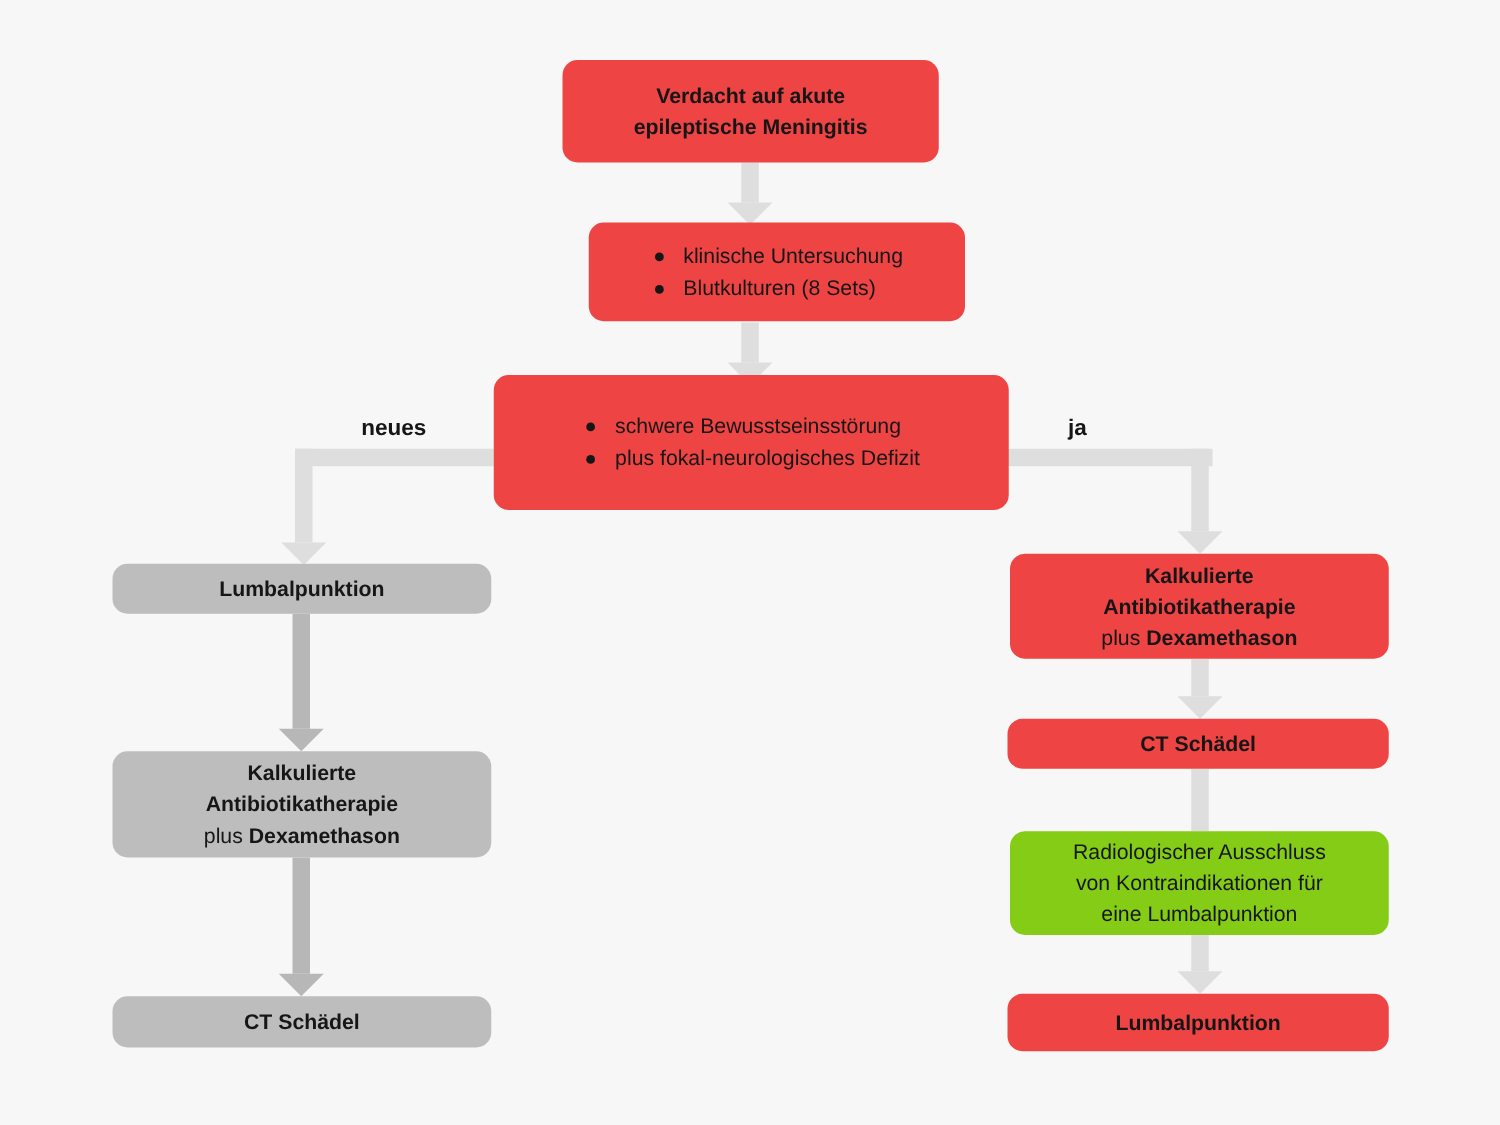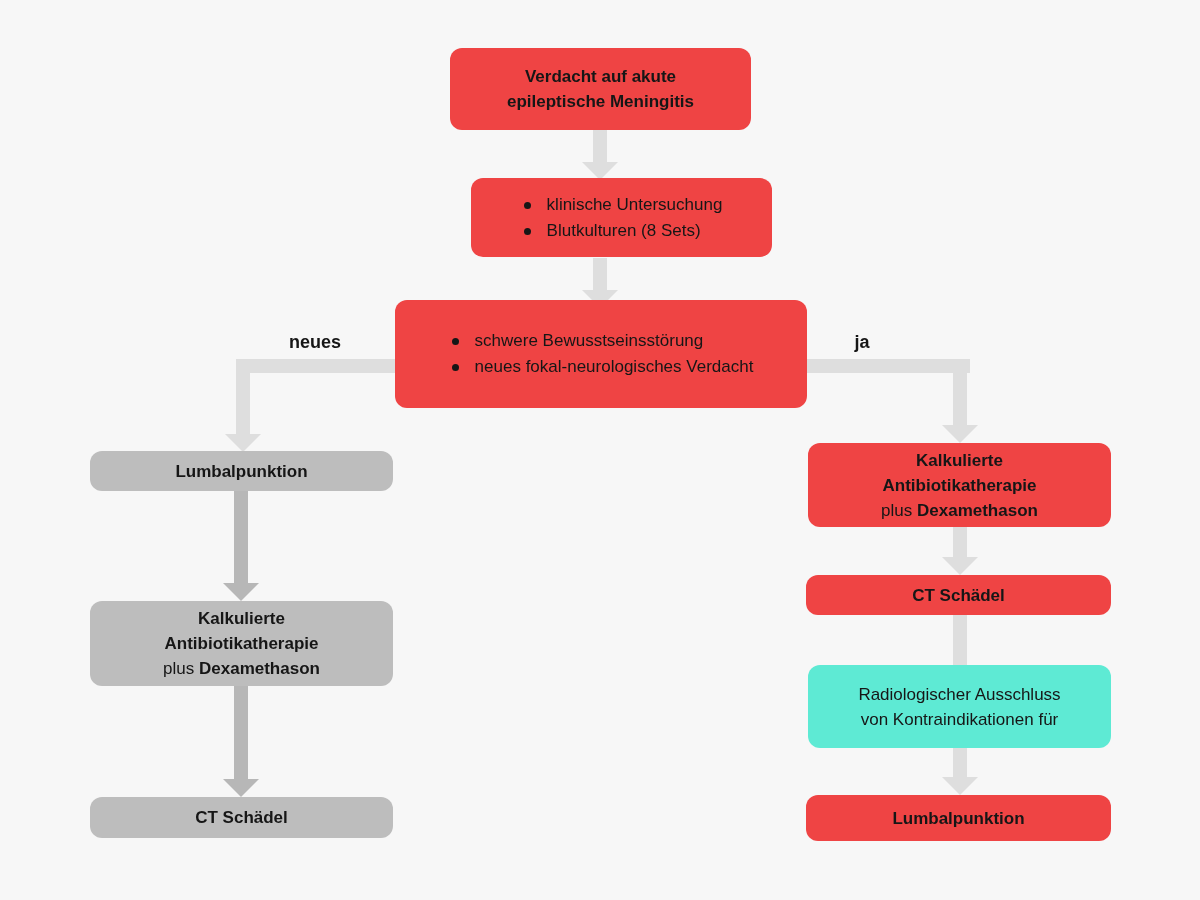--- a/index.html
+++ b/index.html
@@ -13,21 +13,21 @@
 
   
   .node {
     position:absolute;
     border-radius:12px;
     display:flex; align-items:center; justify-content:center;
     text-align:center;
     font-size:17px; line-height:25px;
   }
   .fill-light   { background:#ef4444; }
-  .fill-lighter { background:#5eead4; }
+  .fill-lighter { background:#84cc16; }
   .fill-dark    { background:#bdbdbd; }
   .b { font-weight:bold; }
 
   #n-start        { left:450px; top:48px;  width:301px; height:82px;  }
   #n-workup       { left:471px; top:178px; width:301px; height:79px;  }
   #n-decision     { left:395px; top:300px; width:412px; height:108px; }
   #n-left-lp      { left:90px;  top:451px; width:303px; height:40px;  }
   #n-left-abx     { left:90px;  top:601px; width:303px; height:85px;  }
   #n-left-ct      { left:90px;  top:797px; width:303px; height:41px;  }
   #n-right-abx    { left:808px; top:443px; width:303px; height:84px;  }
@@ -136,21 +136,21 @@
   <div class="node fill-light" id="n-workup">
     <ul class="bullets">
       <li>klinische Untersuchung</li>
       <li>Blutkulturen (8 Sets)</li>
     </ul>
   </div>
 
   <div class="node fill-light" id="n-decision">
     <ul class="bullets">
       <li>schwere Bewusstseinsstörung</li>
-      <li>neues fokal-neurologisches Verdacht</li>
+      <li>plus fokal-neurologisches Defizit</li>
     </ul>
   </div>
 
   <div class="node fill-dark b" id="n-left-lp">
     <div>Lumbalpunktion</div>
   </div>
 
   <div class="node fill-dark" id="n-left-abx">
     <div>
       <div class="b">Kalkulierte</div>
@@ -172,20 +172,21 @@
   </div>
 
   <div class="node fill-light b" id="n-right-ct">
     <div>CT Schädel</div>
   </div>
 
   <div class="node fill-lighter" id="n-right-radio">
     <div>
       <div>Radiologischer Ausschluss</div>
       <div>von Kontraindikationen für</div>
+      <div>eine Lumbalpunktion</div>
     </div>
   </div>
 
   <div class="node fill-light b" id="n-right-lp">
     <div>Lumbalpunktion</div>
   </div>
 
 </div>
 
 </body></html>

